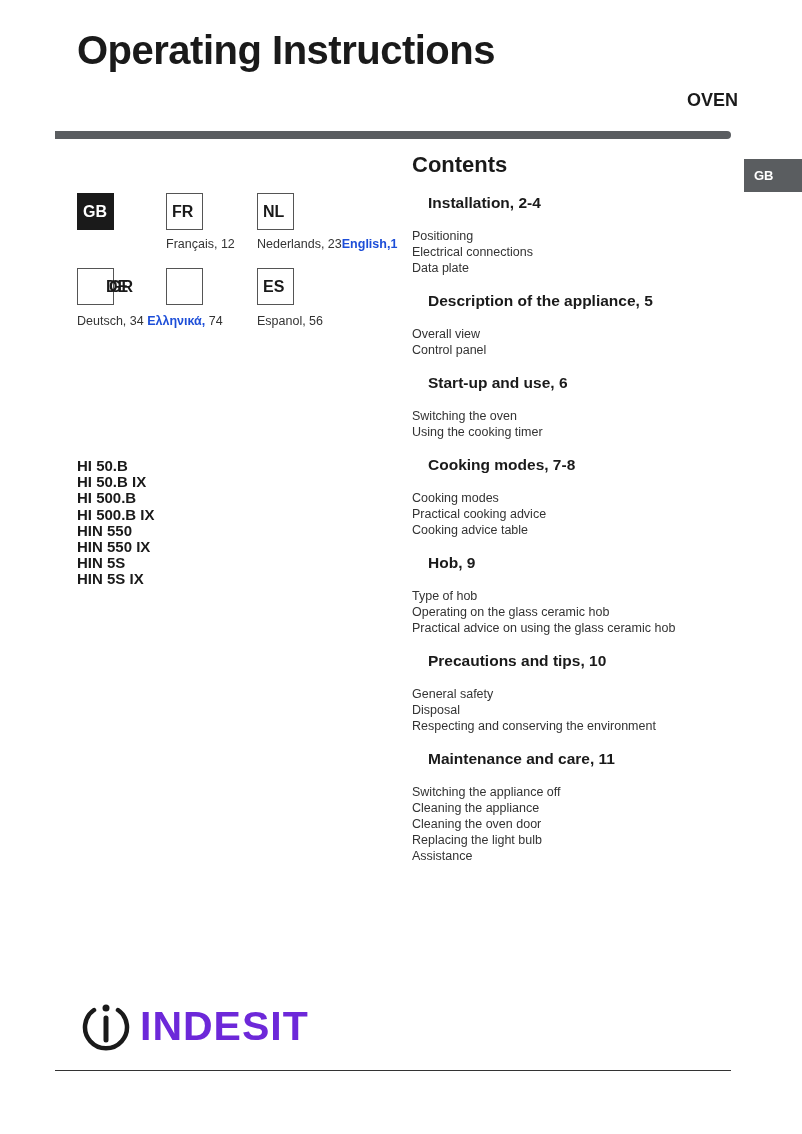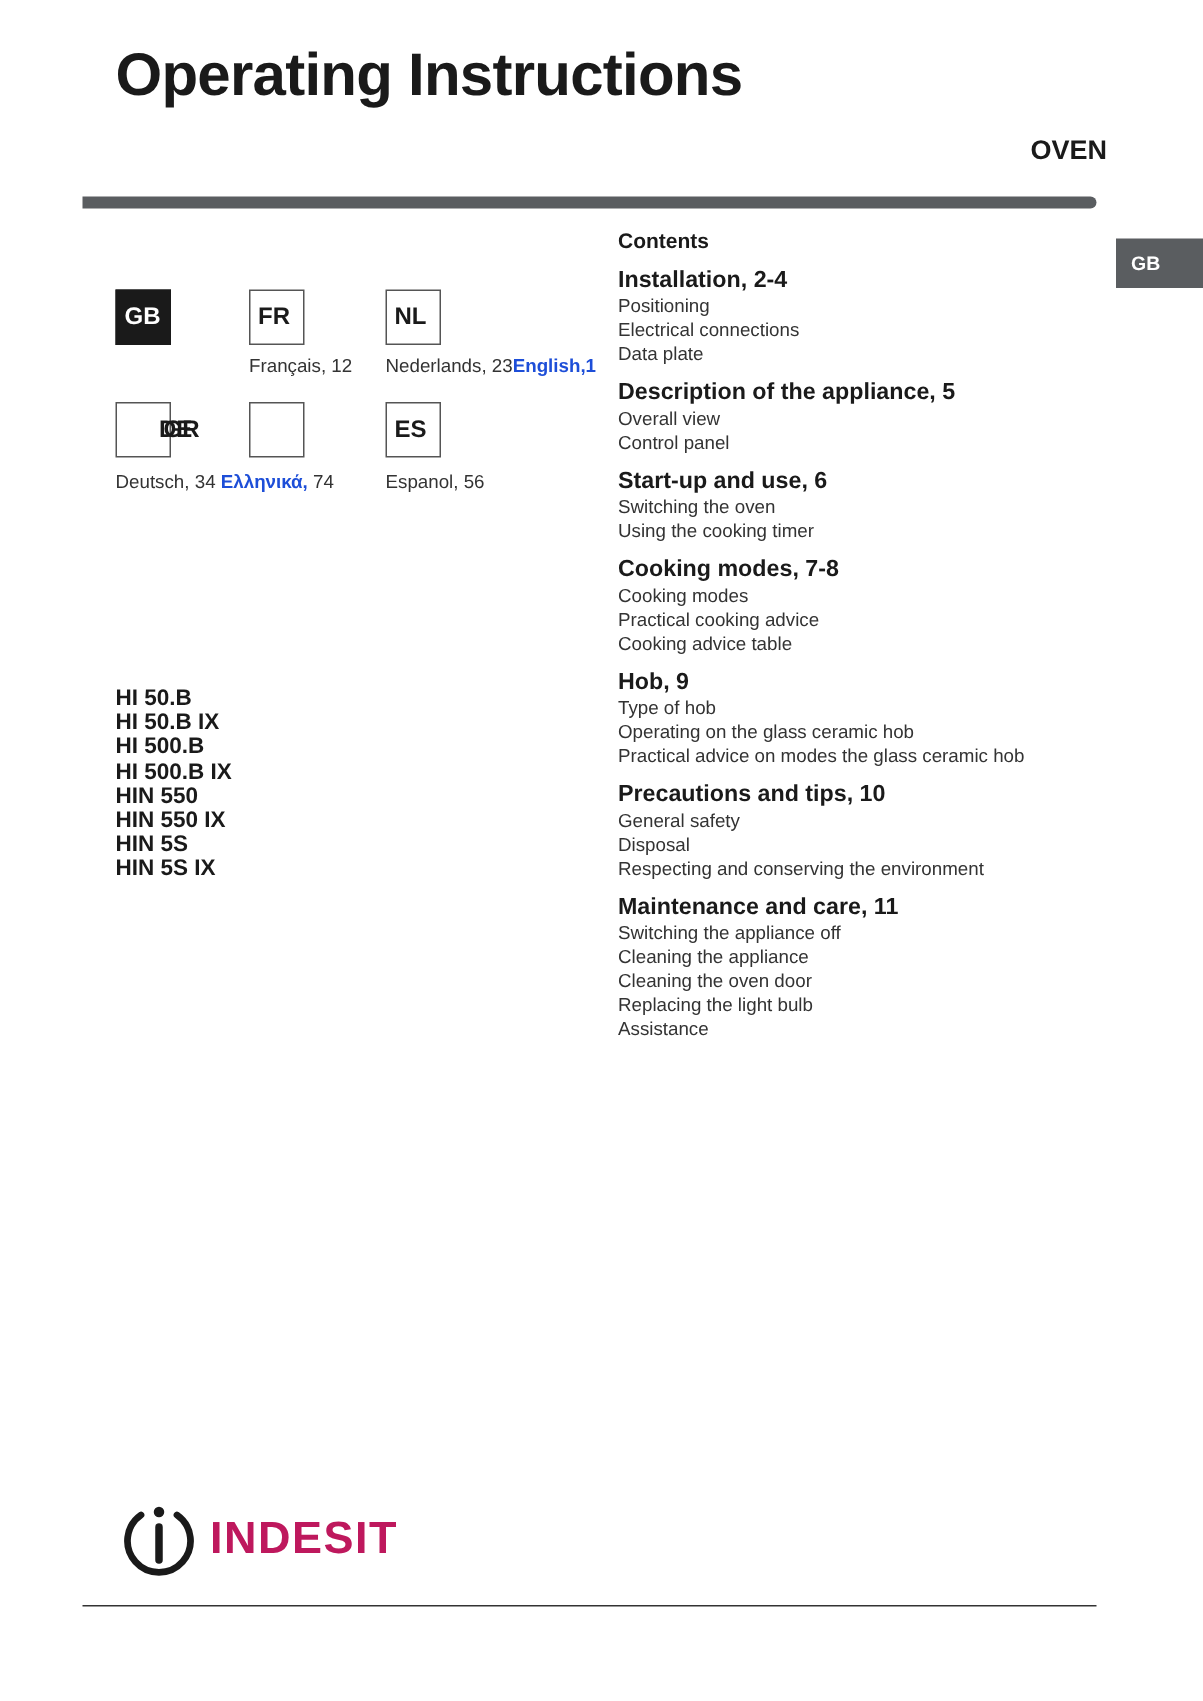--- a/index.html
+++ b/index.html
@@ -8,26 +8,26 @@
   .title { left:77px; top:28px; font-size:40px; font-weight:bold; letter-spacing:-0.5px; color:#1a1a1a; }
   .product { right:64px; top:90px; font-size:18px; font-weight:bold; }
   .rule { left:55px; top:131px; width:676px; height:8px; background:#5a5d60; border-radius:0 4px 4px 0; }
   .side-tab { left:744px; top:159px; width:58px; height:33px; background:#5a5d60; color:#fff; font-size:13px; font-weight:bold; display:flex; align-items:center; padding-left:10px; box-sizing:border-box; }
   .lang-box { width:37px; height:37px; border:1px solid #555; box-sizing:border-box; font-size:16px; font-weight:bold; display:flex; align-items:center; padding-left:5px; }
   .lang-box.active { background:#1a1a1a; color:#fff; border-color:#1a1a1a; }
   .lang-label { font-size:12.5px; color:#333; white-space:nowrap; }
   .lang-label b { color:#1d4ed8; }
   .models { left:77px; top:458px; font-size:15px; font-weight:bold; line-height:16.2px; }
   .contents { left:412px; top:152px; width:330px; }
-  .contents h2 { margin:0 0 10px 0; font-size:14px; font-weight:bold; }
+  .contents h2 { margin:0 0 10px 0; font-size:22px; font-weight:bold; }
   .sec { margin-bottom:9px; }
-  .sec h3 { margin:0; font-size:15.5px; font-weight:bold; line-height:18px; }
+  .sec h3 { margin:16px; font-size:15.5px; font-weight:bold; line-height:18px; }
   .sec .item { font-size:12.5px; line-height:16px; color:#333; }
   .logo { left:80px; top:1000px; display:flex; align-items:center; gap:8px; }
-  .logo-word { font-size:30px; font-weight:bold; letter-spacing:1px; color:#be185d; }
+  .logo-word { font-size:41px; font-weight:bold; letter-spacing:1px; color:#6d28d9; }
   .bottom-rule { left:55px; top:1070px; width:676px; height:1px; background:#333; }
 </style>
 </head>
 <body>
 
 <div class="abs title">Operating Instructions</div>
 <div class="abs product">OVEN</div>
 <div class="abs rule"></div>
 <div class="abs side-tab">GB</div>
 
@@ -85,21 +85,21 @@
     <h3>Cooking modes, 7-8</h3>
     <div class="item">Cooking modes</div>
     <div class="item">Practical cooking advice</div>
     <div class="item">Cooking advice table</div>
   </div>
 
   <div class="sec">
     <h3>Hob, 9</h3>
     <div class="item">Type of hob</div>
     <div class="item">Operating on the glass ceramic hob</div>
-    <div class="item">Practical advice on modes the glass ceramic hob</div>
+    <div class="item">Practical advice on using the glass ceramic hob</div>
   </div>
 
   <div class="sec">
     <h3>Precautions and tips, 10</h3>
     <div class="item">General safety</div>
     <div class="item">Disposal</div>
     <div class="item">Respecting and conserving the environment</div>
   </div>
 
   <div class="sec">

